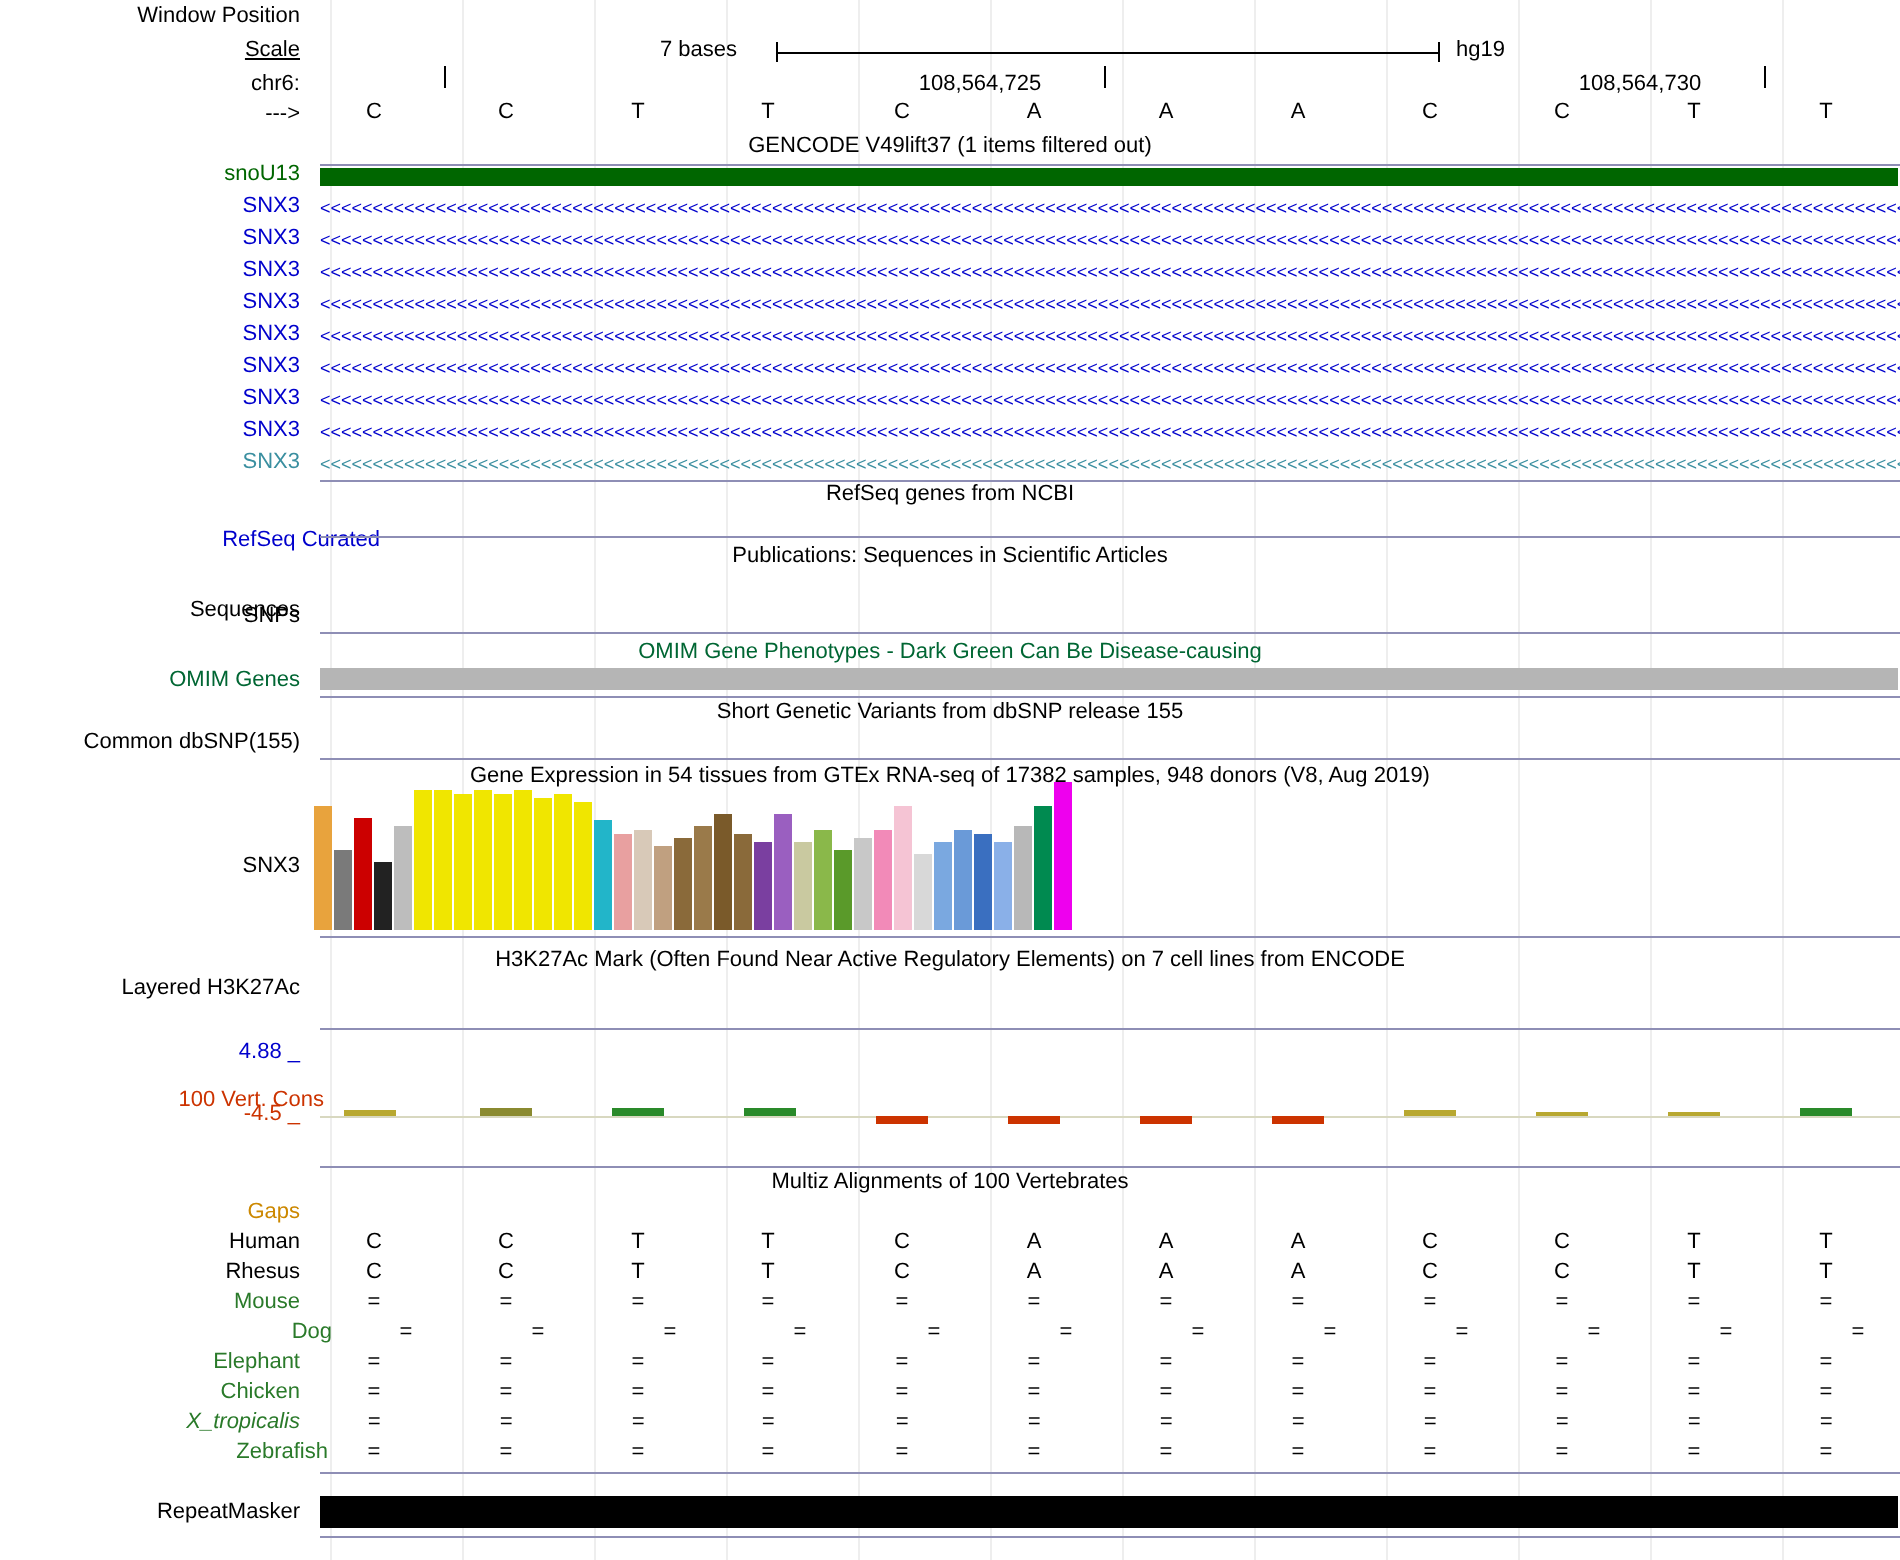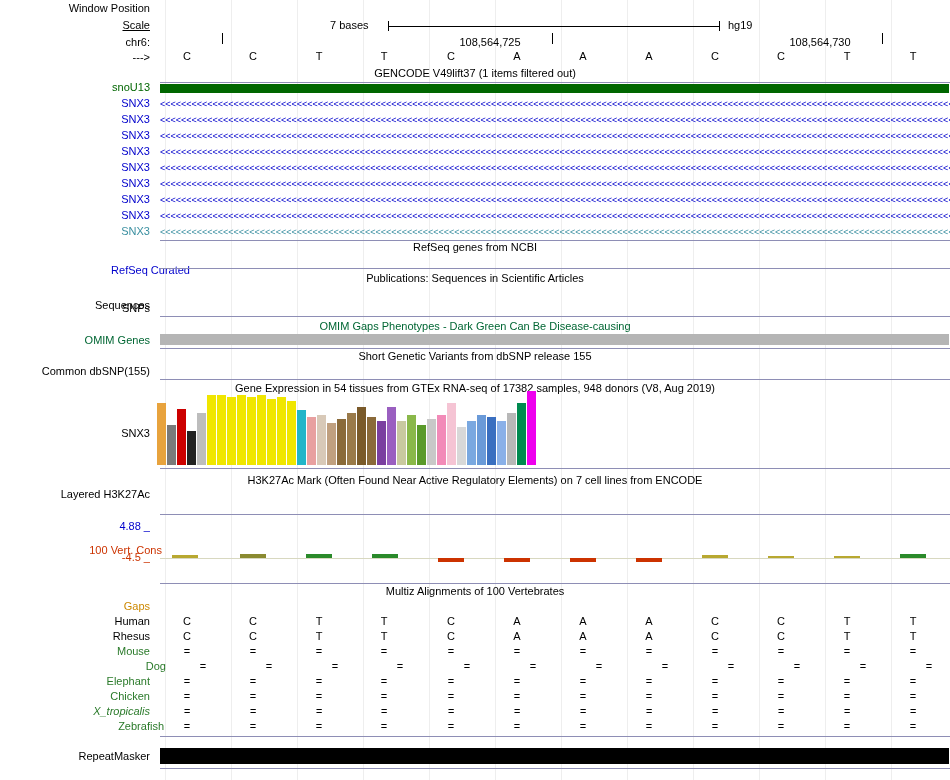--- a/index.html
+++ b/index.html
@@ -155,21 +155,21 @@
 
   <div class="track-title" style="top:241px;">RefSeq genes from NCBI</div>
   <div class="lbl" style="left:0;top:264px;width:150px;color:#0000cc;margin-left:40px;">RefSeq Curated</div>
   <div class="hline" style="left:160px;top:268px;width:790px;"></div>
 
   <div class="track-title" style="top:272px;">Publications: Sequences in Scientific Articles</div>
   <div class="lbl" style="left:0;top:299px;width:150px;">Sequences</div>
   <div class="lbl" style="left:0;top:302px;width:150px;">SNPs</div>
   <div class="hline" style="left:160px;top:316px;width:790px;"></div>
 
-  <div class="track-title" style="top:320px;color:#006633;">OMIM Gaps Phenotypes - Dark Green Can Be Disease-causing</div>
+  <div class="track-title" style="top:320px;color:#006633;">OMIM Gene Phenotypes - Dark Green Can Be Disease-causing</div>
   <div class="lbl" style="left:0;top:334px;width:150px;color:#006633;">OMIM Genes</div>
   <div class="greybar" style="left:160px;top:334px;width:789px;height:11px;"></div>
   <div class="hline" style="left:160px;top:348px;width:790px;"></div>
 
   <div class="track-title" style="top:350px;">Short Genetic Variants from dbSNP release 155</div>
   <div class="lbl" style="left:0;top:365px;width:150px;">Common dbSNP(155)</div>
   <div class="hline" style="left:160px;top:379px;width:790px;"></div>
 
   <div class="track-title" style="top:382px;">Gene Expression in 54 tissues from GTEx RNA-seq of 17382 samples, 948 donors (V8, Aug 2019)</div>
   <div class="lbl" style="left:0;top:427px;width:150px;">SNX3</div>

